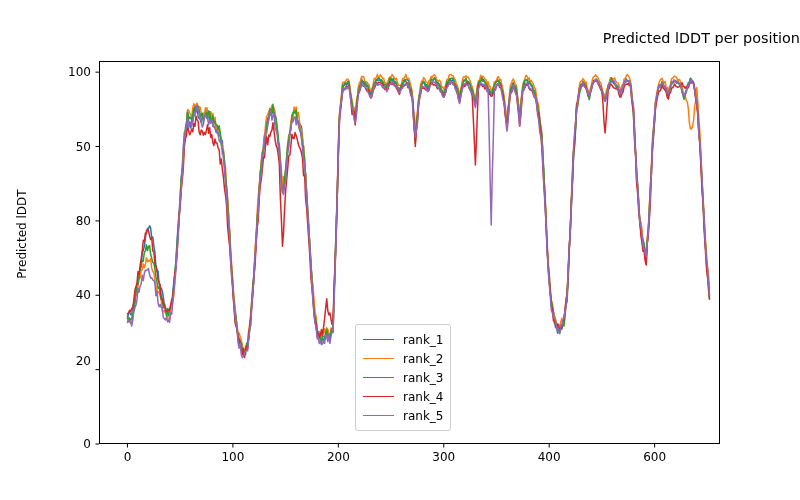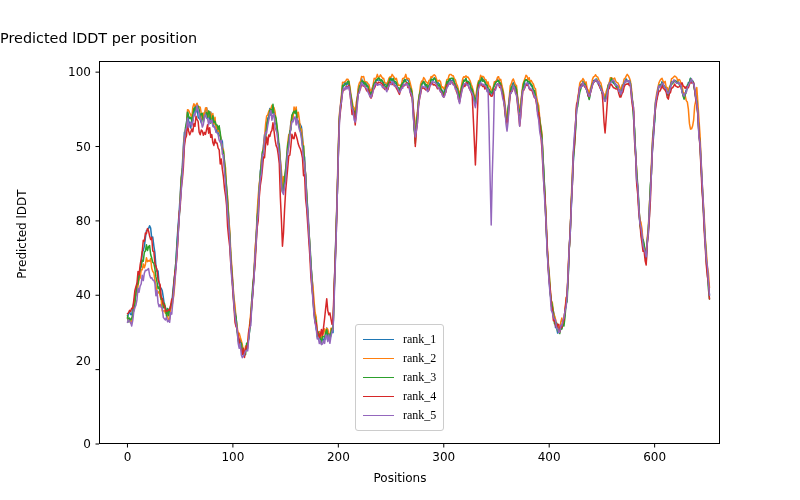--- a/index.html
+++ b/index.html
@@ -17,21 +17,21 @@
     position: relative;
     width: 800px;
     height: 500px;
     background: #ffffff;
   }
   #chart-title {
     position: absolute;
     left: 0;
     top: 30px;
     width: 800px;
-    text-align: left;
+    text-align: right;
     font-size: 14.4px;
     color: #000000;
     letter-spacing: 0px;
   }
   #plot-area {
     position: absolute;
     left: 99px;
     top: 61px;
     width: 621px;
     height: 383px;
@@ -109,21 +109,20 @@
     top: 324px;
     padding: 5px 7px 5px 7px;
     background: rgba(255,255,255,0.8);
     border: 1px solid #cccccc;
     border-radius: 3px;
   }
   .legend-row {
     display: flex;
     align-items: center;
     height: 19px;
-    font-family: Liberation Serif, serif;
   }
   .legend-swatch {
     width: 31px;
     height: 0;
     border-top: 1.6px solid #000;
     margin-right: 9px;
   }
   .legend-text {
     font-size: 12px;
     color: #000000;
@@ -178,21 +177,20 @@
     </svg>
 
   <div id="xlabels">
       <div class="tick-label-x" style="left: 28.4669px;">0</div>
       <div class="tick-label-x" style="left: 133.9px;">100</div>
       <div class="tick-label-x" style="left: 239.333px;">200</div>
       <div class="tick-label-x" style="left: 344.766px; text-align: right;">300</div>
       <div class="tick-label-x" style="left: 450.199px;">400</div>
       <div class="tick-label-x" style="left: 555.632px;">600</div>
     </div>
-  <div id="xtitle">Positions</div>
 
   <div id="legend">
       <div class="legend-row">
         <span class="legend-swatch" style="border-top-color: rgb(31, 119, 180);"></span>
         <span class="legend-text">rank_1</span>
       </div>
       <div class="legend-row">
         <span class="legend-swatch" style="border-top-color: rgb(255, 127, 14);"></span>
         <span class="legend-text">rank_2</span>
       </div>

